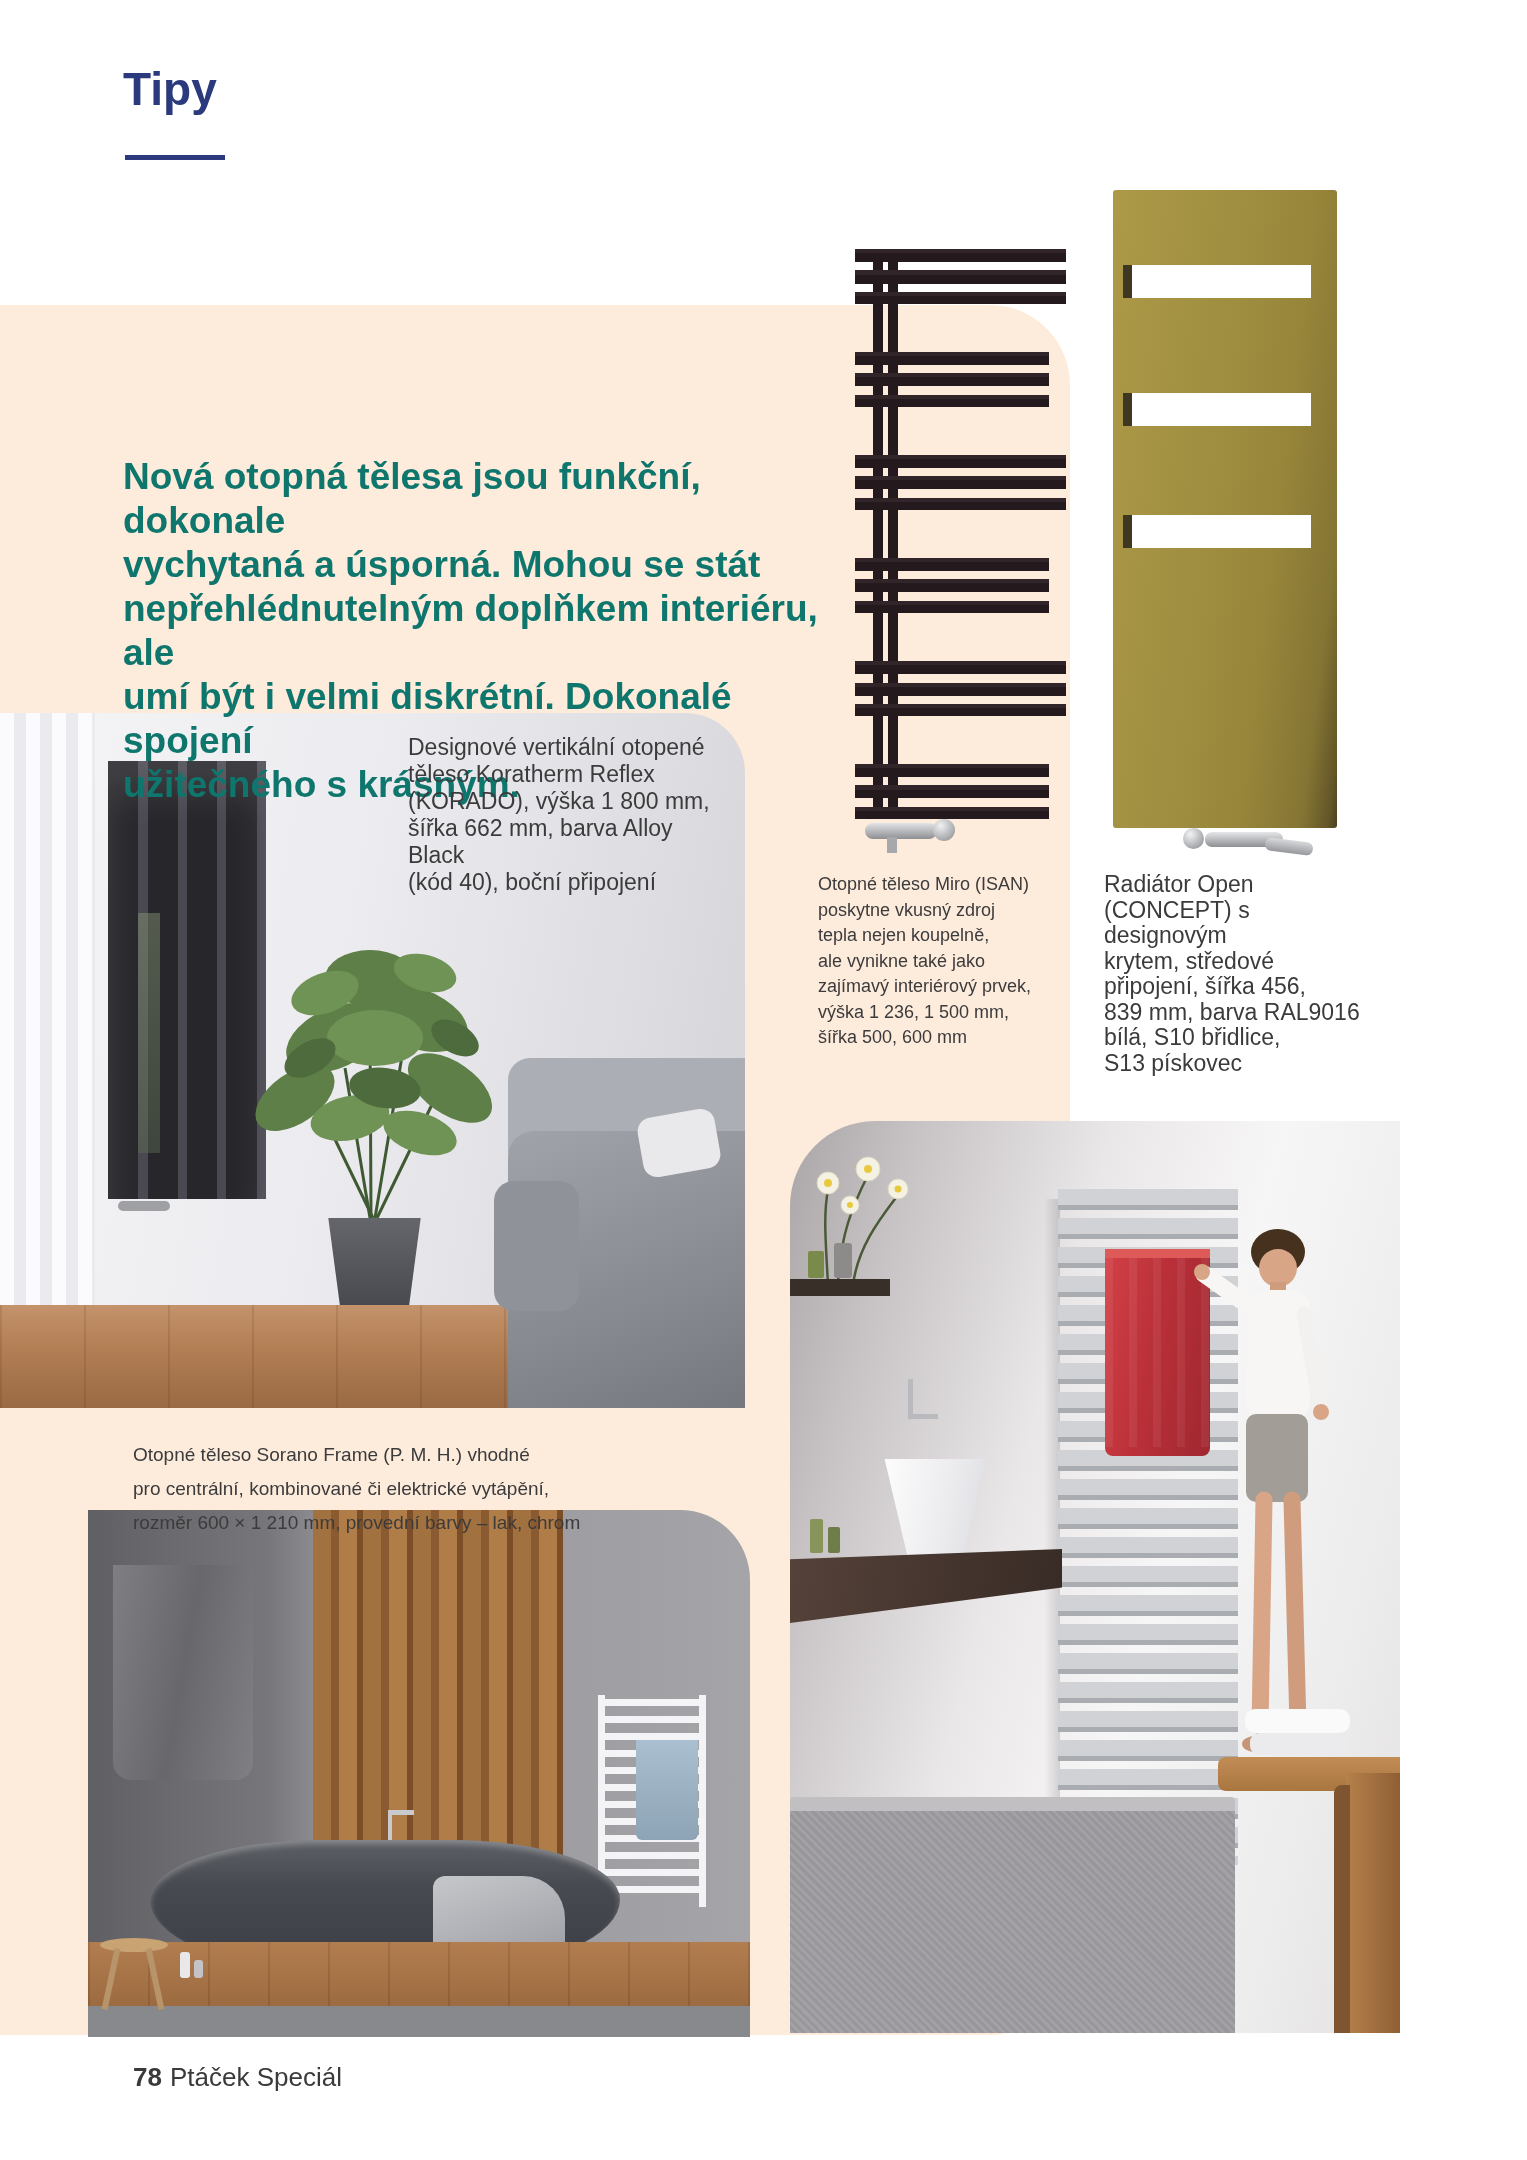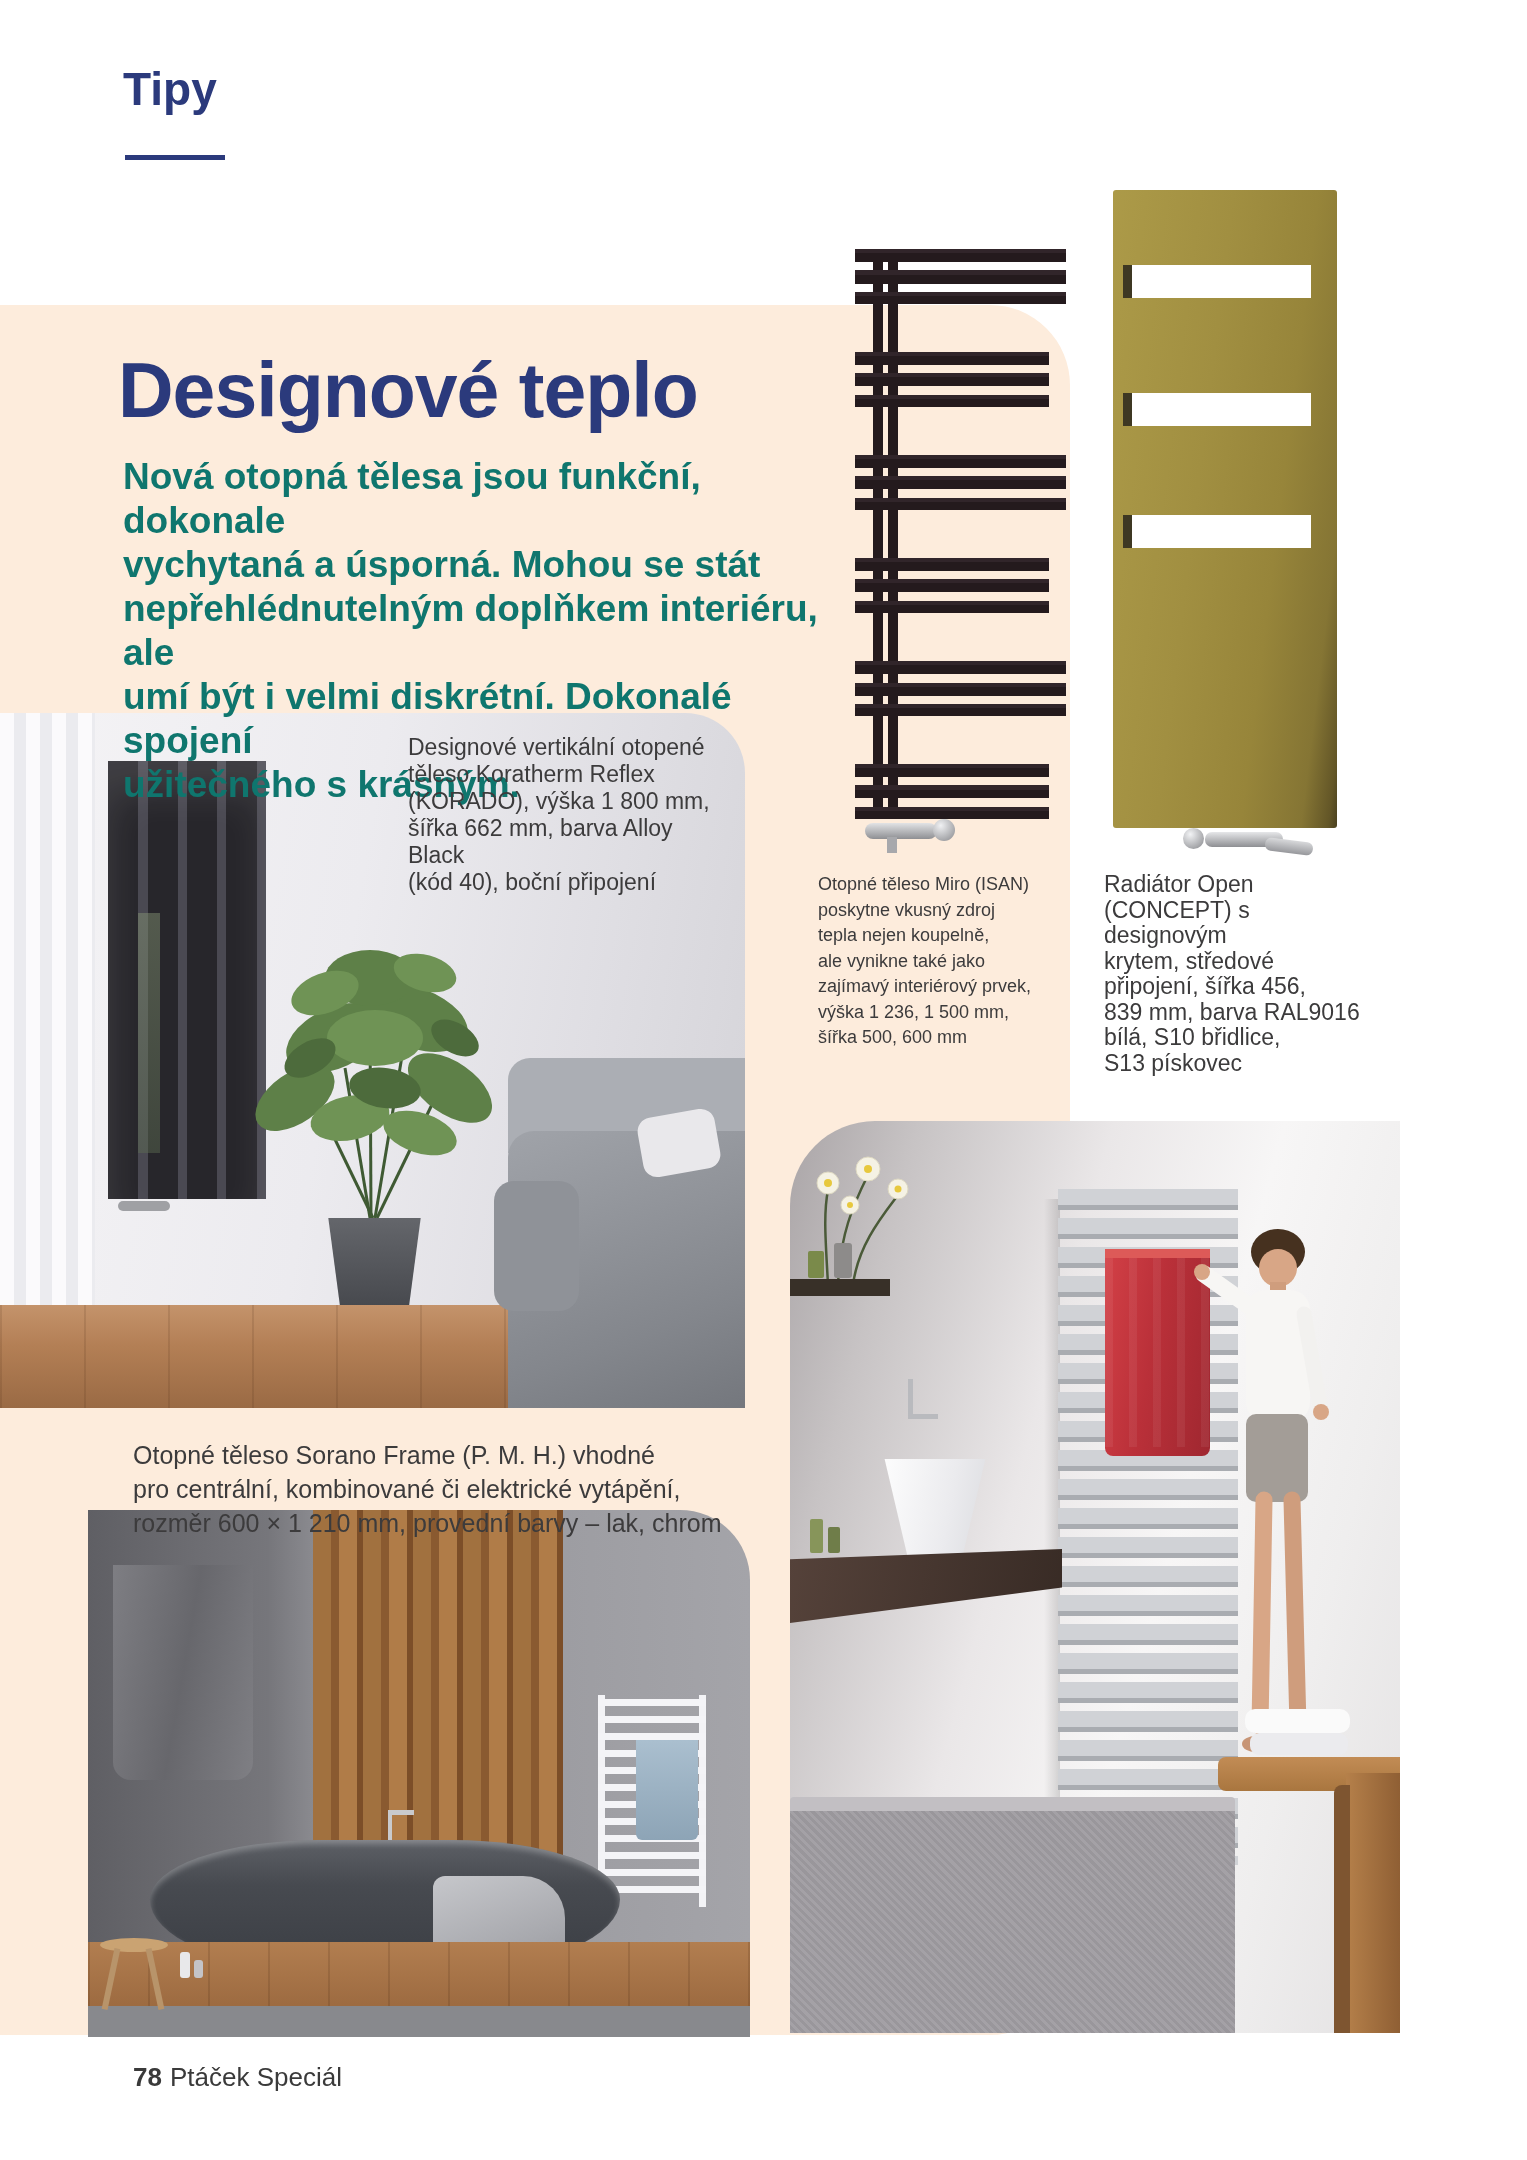--- a/index.html
+++ b/index.html
@@ -15,21 +15,21 @@
   .tipy{left:123px;top:62px;font-size:46px;font-weight:bold;color:#2b3a7c;z-index:5;}
   .tipy-underline{left:125px;top:155px;width:100px;height:5px;background:#2b3a7c;z-index:5;}
   .main-title{left:118px;top:346px;font-size:77px;font-weight:bold;color:#2b3a7c;
               letter-spacing:-1px;z-index:5;}
   .intro{left:123px;top:455px;width:700px;font-size:37px;line-height:44px;font-weight:bold;
          color:#0f766e;white-space:pre-line;z-index:5;}
   .caption{color:#3c3b3c;white-space:pre-line;z-index:6;}
   .cap-koratherm{left:408px;top:734px;width:310px;font-size:23px;line-height:27px;}
   .cap-miro{left:818px;top:872px;width:260px;font-size:18px;line-height:25.5px;}
   .cap-open{left:1104px;top:872px;width:270px;font-size:23px;line-height:25.5px;}
-  .cap-sorano{left:133px;top:1438px;width:600px;font-size:25px;line-height:34px;}
+  .cap-sorano{left:133px;top:1438px;width:600px;font-size:19px;line-height:34px;}
   .cap-roda{left:816px;top:1870px;width:320px;font-size:24.5px;line-height:33.5px;color:#ffffff;}
   .footer{left:133px;top:2062px;font-size:26px;color:#3a3a3a;z-index:5;}
   .footer b{margin-right:8px;}
 
   
   .fig-miro{left:835px;top:243px;width:231px;height:612px;z-index:4;}
   .miro-rail{top:6px;height:568px;width:10px;background:#241a1d;}
   .miro-rail.r1{left:38px;} .miro-rail.r2{left:53px;}
   .miro-group{left:20px;height:55px;
      background:repeating-linear-gradient(180deg,#31252a 0 4px,#241a1d 4px 13px,rgba(0,0,0,0) 13px 21.5px);}
@@ -158,21 +158,20 @@
 </head>
 <body>
 
 <div class="page">
 
   <div class="abs peach-block"></div>
 
   <div class="abs tipy">Tipy</div>
   <div class="abs tipy-underline"></div>
 
-  <div class="abs main-title">Designové teplo</div>
   <div class="abs intro">Nová otopná tělesa jsou funkční, dokonale
 vychytaná a úsporná. Mohou se stát
 nepřehlédnutelným doplňkem interiéru, ale
 umí být i velmi diskrétní. Dokonalé spojení
 užitečného s krásným.</div>
 
   <div class="abs fig-miro">
     <div class="abs miro-rail r1"></div>
     <div class="abs miro-rail r2"></div>
     <div class="abs miro-group wide" style="top:6px"></div>

